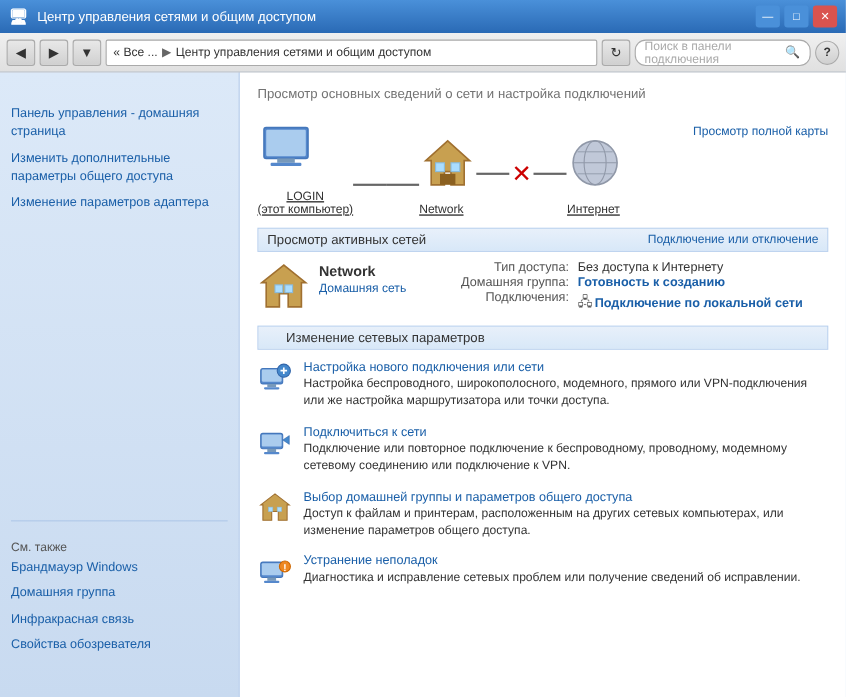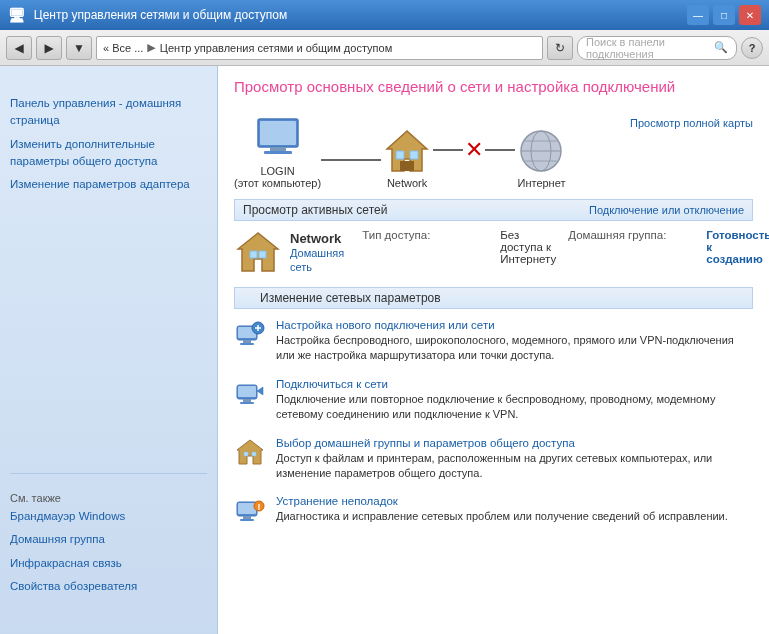--- a/index.html
+++ b/index.html
@@ -129,30 +129,31 @@
 
     
     .content {
       flex: 1;
       background: white;
       padding: 12px 16px;
       overflow-y: auto;
     }
 
     .page-title {
-      font-size: 15px;
-      color: #ec4899;
+      font-size: 12px;
+      color: #737373;
       font-weight: normal;
       margin-bottom: 12px;
     }
     .net-item {
       display: flex;
       flex-direction: column;
-      align-items: center;
-      gap: 0;
+      align-items: flex-start;
+      gap: 11px;
+      text-decoration: underline;
     }
     .net-icon {
       width: 52px; height: 52px;
       display: flex; align-items: center; justify-content: center;
       font-size: 36px;
     }
     .net-label {
       font-size: 11px;
       text-align: center;
       color: #333;
@@ -216,24 +217,25 @@
       color: #333;
     }
     .network-type {
       color: #1a5fa8;
       font-size: 11px;
       cursor: pointer;
     }
 
     .network-details {
       display: flex;
-      flex-direction: row;
-      gap: 12px;
+      flex-direction: column;
+      gap: 2px;
       margin-left: 10px;
       min-width: 280px;
+      text-align: right;
     }
     .detail-row {
       display: flex;
       gap: 8px;
     }
     .detail-label {
       color: #555;
       font-size: 11.5px;
       width: 130px;
       flex-shrink: 0;

